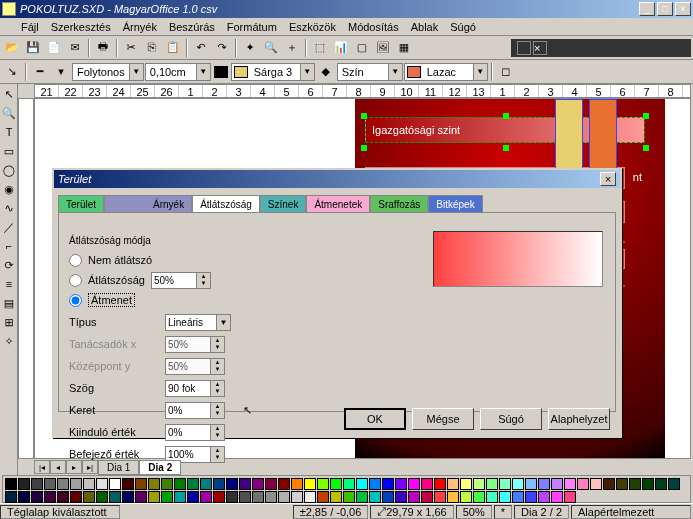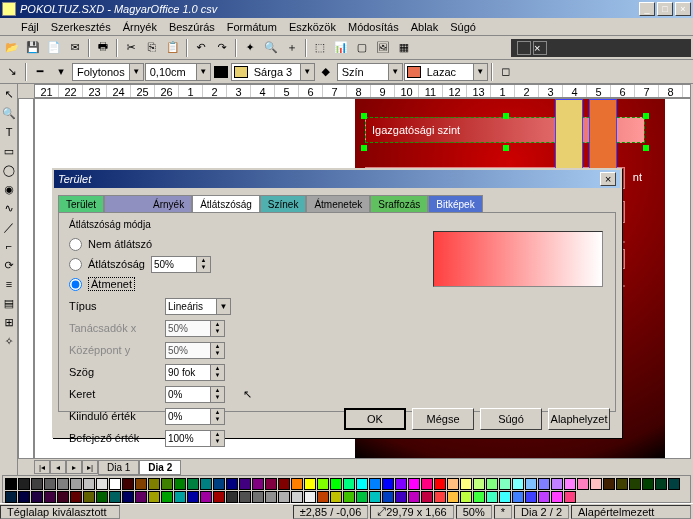--- a/index.html
+++ b/index.html
@@ -52,22 +52,22 @@
 .vbar.o { background:#e87030; left:234px; color:#000; }
 .ghost { position:absolute; left:10px; width:260px; height:22px; background:rgba(200,100,100,0.5); border:1px solid rgba(255,180,180,0.6);}
 .line { position:absolute; left:10px; width:260px; height:2px; background:rgba(200,100,100,0.7);}
 
 
 .dialog { position:absolute; left:52px; top:168px; width:570px; height:270px; background:#d4d0c8; border:2px solid #d4d0c8; box-shadow: 1px 1px 0 #000; }
 .dlg-title { background:linear-gradient(to right,#0a246a,#a6caf0); color:#fff; height:18px; display:flex; align-items:center; padding:0 4px; font-style:italic; }
 .dlg-title .x { margin-left:auto; width:16px; height:14px; background:#d4d0c8; border:1px solid #fff; border-right-color:#404040; border-bottom-color:#404040; display:flex; align-items:center; justify-content:center; color:#000;}
 .tabs { display:flex; height:20px; align-items:flex-end; margin:4px 4px 0 4px; }
 .tab { padding:3px 7px; border:1px solid #888; border-bottom:none; background:#d4d0c8; position:relative; top:1px; font-size:10px;}
-.tab.c1{background:#50c878;} .tab.c2{background:#9090c0;padding-left:48px;} .tab.c3{background:#fff;} .tab.c4{background:#50b0b0;} .tab.c5{background:#a3a3a3;} .tab.c6{background:#60c060;} .tab.c7{background:#5070d0;color:#fff;}
-.tabpanel { border:1px solid #888; margin:0 4px 4px 4px; height:200px; background:#d4d0c8; position:relative; padding:6px 10px; }
+.tab.c1{background:#50c878;} .tab.c2{background:#9090c0;padding-left:48px;} .tab.c3{background:#fff;} .tab.c4{background:#50b0b0;} .tab.c5{background:#f9a8d4;} .tab.c6{background:#60c060;} .tab.c7{background:#5070d0;color:#fff;}
+.tabpanel { border:1px solid #888; margin:0 4px 4px 4px; height:200px; background:#d4d0c8; position:relative; padding:22px 10px; }
 .group-label { font-size:10px; margin-bottom:4px; }
 .radio-row { display:flex; align-items:center; height:20px; gap:6px; }
 .radio-row input[type=radio]{margin:0;}
 .field-row { display:flex; align-items:center; height:20px; gap:6px; margin-top:2px;}
 .field-row label { width:90px; color:#000; }
 .field-row.disabled label { color:#888; }
 .spin { display:inline-flex; border:1px solid #808080; background:#fff; height:17px;}
 .spin input { width:44px; border:none; padding:0 2px; font-size:10px; }
 .spin .updown { width:14px; display:flex; flex-direction:column;}
 .spin .updown div { height:8px; background:#d4d0c8; border-left:1px solid #808080; font-size:6px; text-align:center; line-height:7px;}

